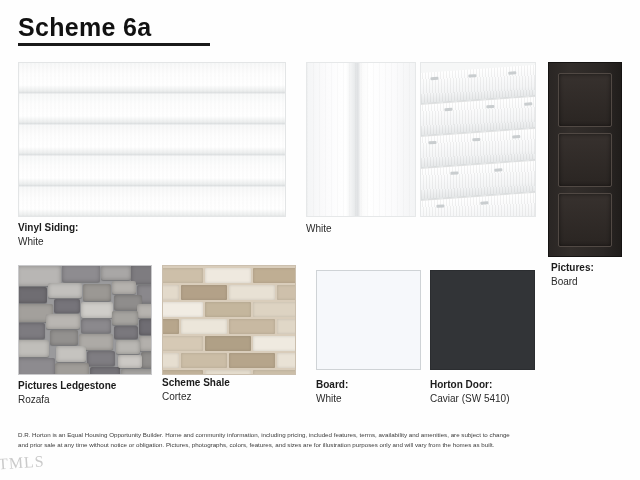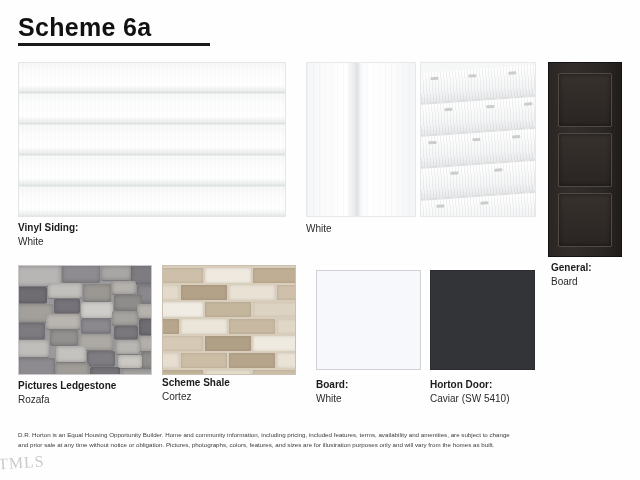--- a/index.html
+++ b/index.html
@@ -296,21 +296,21 @@
   <div class="label" style="left:306px; top:222px;">
     <span class="value">White</span>
   </div>
 
   <div class="swatch shutters">
     <div class="shutter-panel p1"></div>
     <div class="shutter-panel p2"></div>
     <div class="shutter-panel p3"></div>
   </div>
   <div class="label" style="left:551px; top:262px;">
-    <span class="name">General:</span>
+    <span class="name">Pictures:</span>
     <span class="value">Board</span>
   </div>
 
   <div class="swatch ledge">
     <div class="lstone" style="left:-2px;  top:0px;   width:44px; height:20px; background:#b8b6b4;"></div>
     <div class="lstone" style="left:43px;  top:-1px;  width:38px; height:17px; background:#8e8c90;"></div>
     <div class="lstone" style="left:82px;  top:0px;   width:30px; height:14px; background:#a9a7a6;"></div>
     <div class="lstone" style="left:112px; top:-1px;  width:26px; height:19px; background:#7e7c80;"></div>
     <div class="lstone" style="left:-2px;  top:21px;  width:30px; height:16px; background:#6f6d72;"></div>
     <div class="lstone" style="left:29px;  top:17px;  width:34px; height:15px; background:#c2c0bd;"></div>

